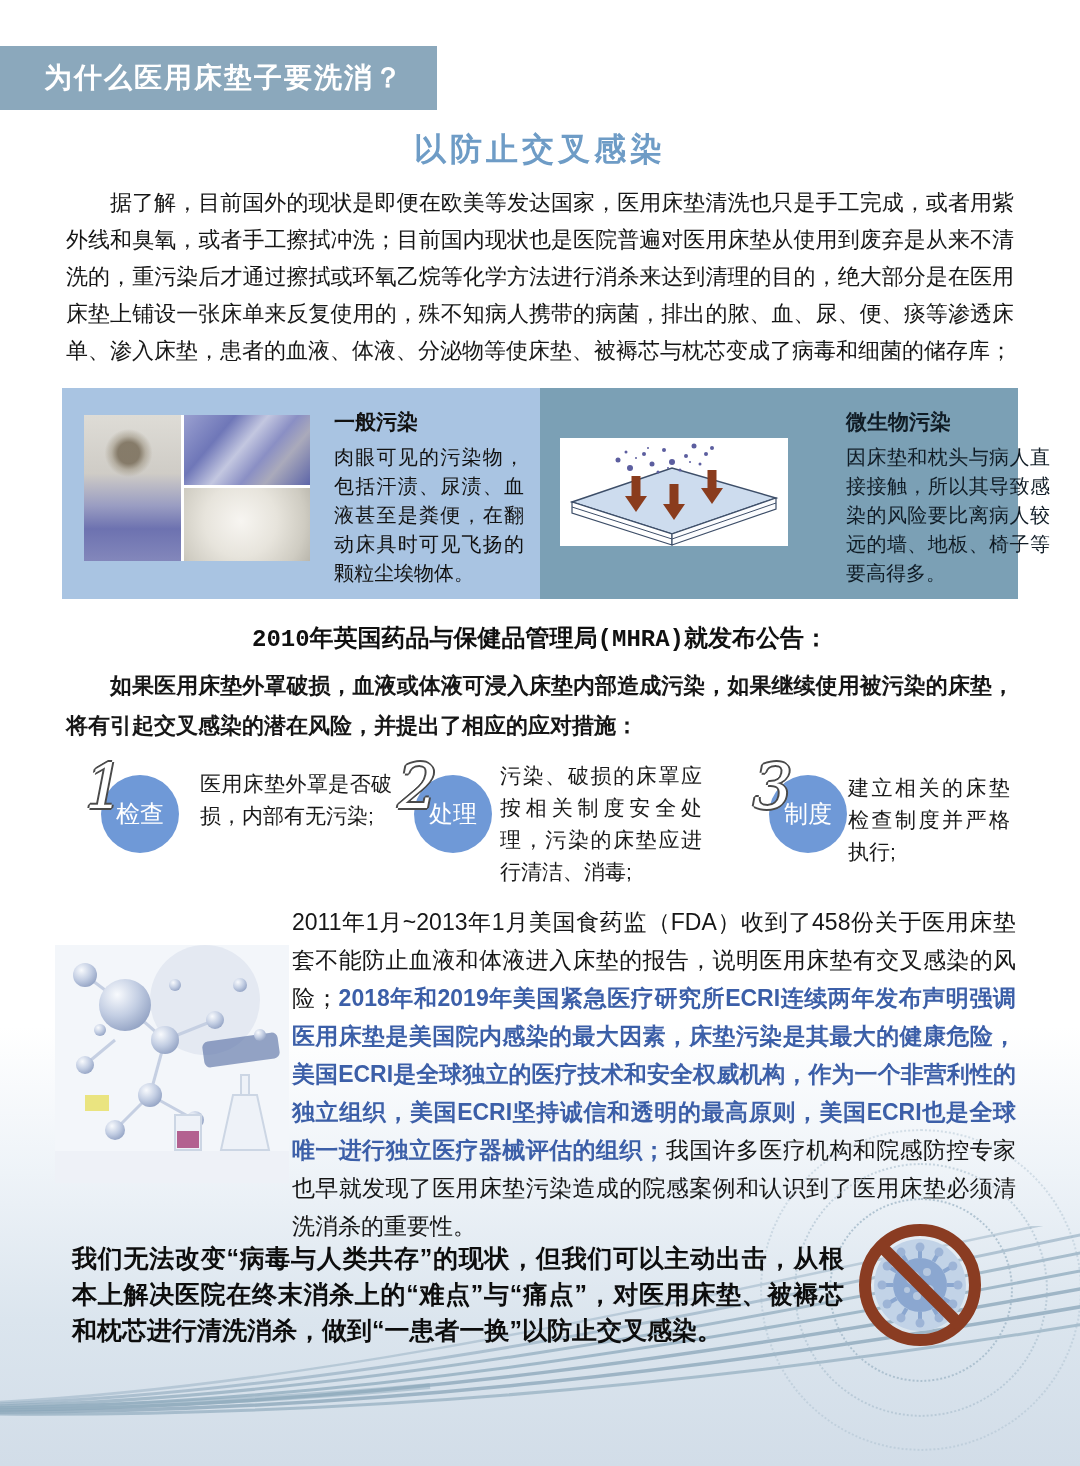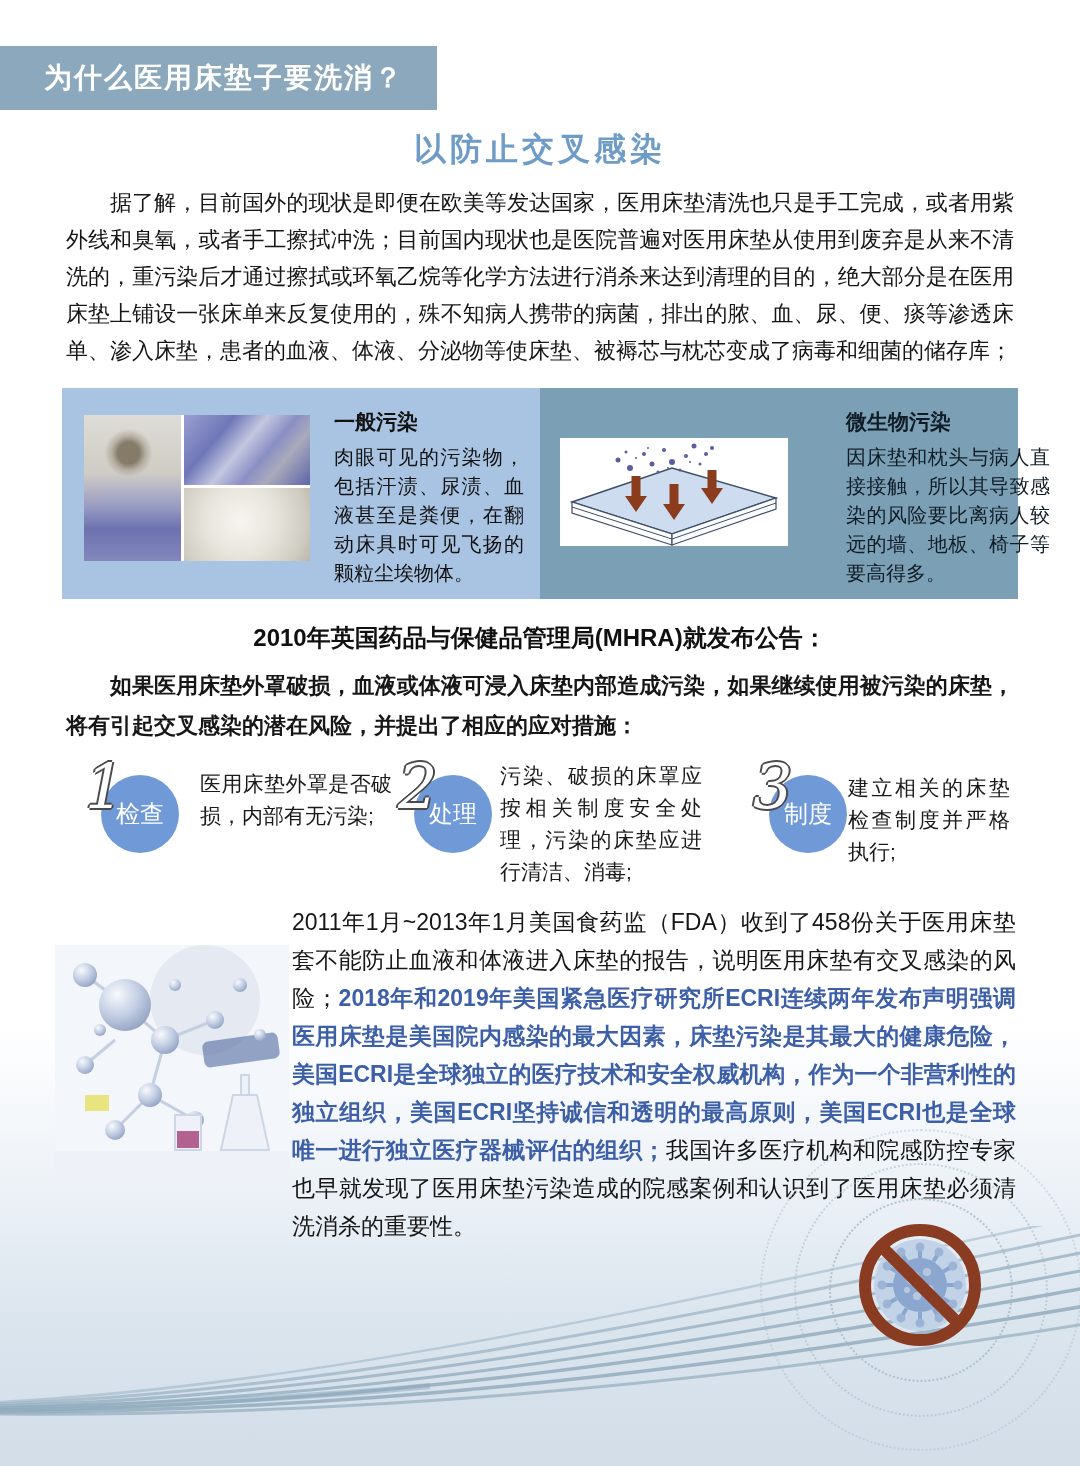--- a/index.html
+++ b/index.html
@@ -30,21 +30,21 @@
     background:
       radial-gradient(circle at 46% 26%, rgba(120,108,88,.85) 0 9%, rgba(150,140,120,.5) 14%, transparent 20%),
       linear-gradient(180deg,#dedcd6 0%,#cfccc6 40%,#9a9dc2 62%,#6d72b0 78%,#8387bb 100%);}
   .box-text-l{position:absolute;left:272px;top:20px;width:190px;color:#121212;}
   .box-text-r{position:absolute;left:258px;top:20px;width:204px;color:#101c26;margin-left:48px;}
   .box-title{font-size:21px;font-weight:bold;margin:0 0 7px 0;}
   .box-body{font-size:20px;line-height:29px;text-align:justify;margin:0;}
   .illus-panel{position:absolute;left:20px;top:50px;width:228px;height:108px;background:#ffffff;}
   
   .mhra-heading{position:absolute;left:0;top:622px;width:1080px;text-align:center;margin:0;
-    color:#101010;font-size:24px;font-weight:bold;}
+    color:#101010;font-size:24px;font-weight:bold;font-family:Liberation Mono, monospace;}
   .mhra-para{position:absolute;left:66px;top:666px;width:948px;margin:0;color:#161616;
     font-size:22px;line-height:40px;text-align:justify;text-indent:2em;font-weight:bold;}
   
   .measures{position:absolute;left:0;top:0;width:1080px;height:0;}
   .badge{position:absolute;width:110px;height:110px;}
   .badge .num{position:absolute;left:0;top:0;z-index:2;font-family:"DejaVu Serif",serif;
     font-style:italic;font-size:62px;line-height:62px;color:#ffffff;
     text-shadow:-2px 0 #4a4a4a,2px 0 #4a4a4a,0 -2px #4a4a4a,0 2px #4a4a4a,-1px -1px #4a4a4a,1px 1px #4a4a4a;}
   .badge .circle{position:absolute;left:16px;top:19px;width:78px;height:78px;border-radius:50%;
     background:#6f99d7;display:flex;align-items:center;justify-content:center;
@@ -208,20 +208,21 @@
         <polygon points="178,150 202,150 214,205 166,205"></polygon>
         <rect x="186" y="130" width="8" height="20"></rect>
         <rect x="120" y="170" width="26" height="35"></rect>
       </g>
       <rect x="122" y="186" width="22" height="17" fill="#a8487e" opacity="0.85"></rect>
       <rect x="0" y="206" width="234" height="32" fill="#eef1f7"></rect>
     </svg>
   </div>
   <p class="fda-text"><span class="t-black">2011年1月~2013年1月美国食药监（FDA）收到了458份关于医用床垫套不能防止血液和体液进入床垫的报告，说明医用床垫有交叉感染的风险；</span><span class="t-blue">2018年和2019年美国紧急医疗研究所ECRI连续两年发布声明强调医用床垫是美国院内感染的最大因素，床垫污染是其最大的健康危险，美国ECRI是全球独立的医疗技术和安全权威机构，作为一个非营利性的独立组织，美国ECRI坚持诚信和透明的最高原则，美国ECRI也是全球唯一进行独立医疗器械评估的组织；</span><span class="t-black">我国许多医疗机构和院感防控专家也早就发现了医用床垫污染造成的院感案例和认识到了医用床垫必须清洗消杀的重要性。</span></p>
 
+  <p class="conclusion">我们无法改变“病毒与人类共存”的现状，但我们可以主动出击，从根本上解决医院在终末消杀上的“难点”与“痛点”，对医用床垫、被褥芯和枕芯进行清洗消杀，做到“一患者一换”以防止交叉感染。</p>
 
   <div class="dot-circle dc1"></div>
   <div class="dot-circle dc2"></div>
   <div class="dot-circle dc3"></div>
   <div class="no-virus">
     <svg width="130" height="130" viewBox="0 0 130 130">
       <circle cx="65" cy="65" r="46" fill="#c2d3e7"></circle>
       <g stroke="#8ba7d0" stroke-width="4">
         <line x1="92" y1="65" x2="103" y2="65"></line>
           <line x1="88.4" y1="78.5" x2="97.9" y2="84"></line>

